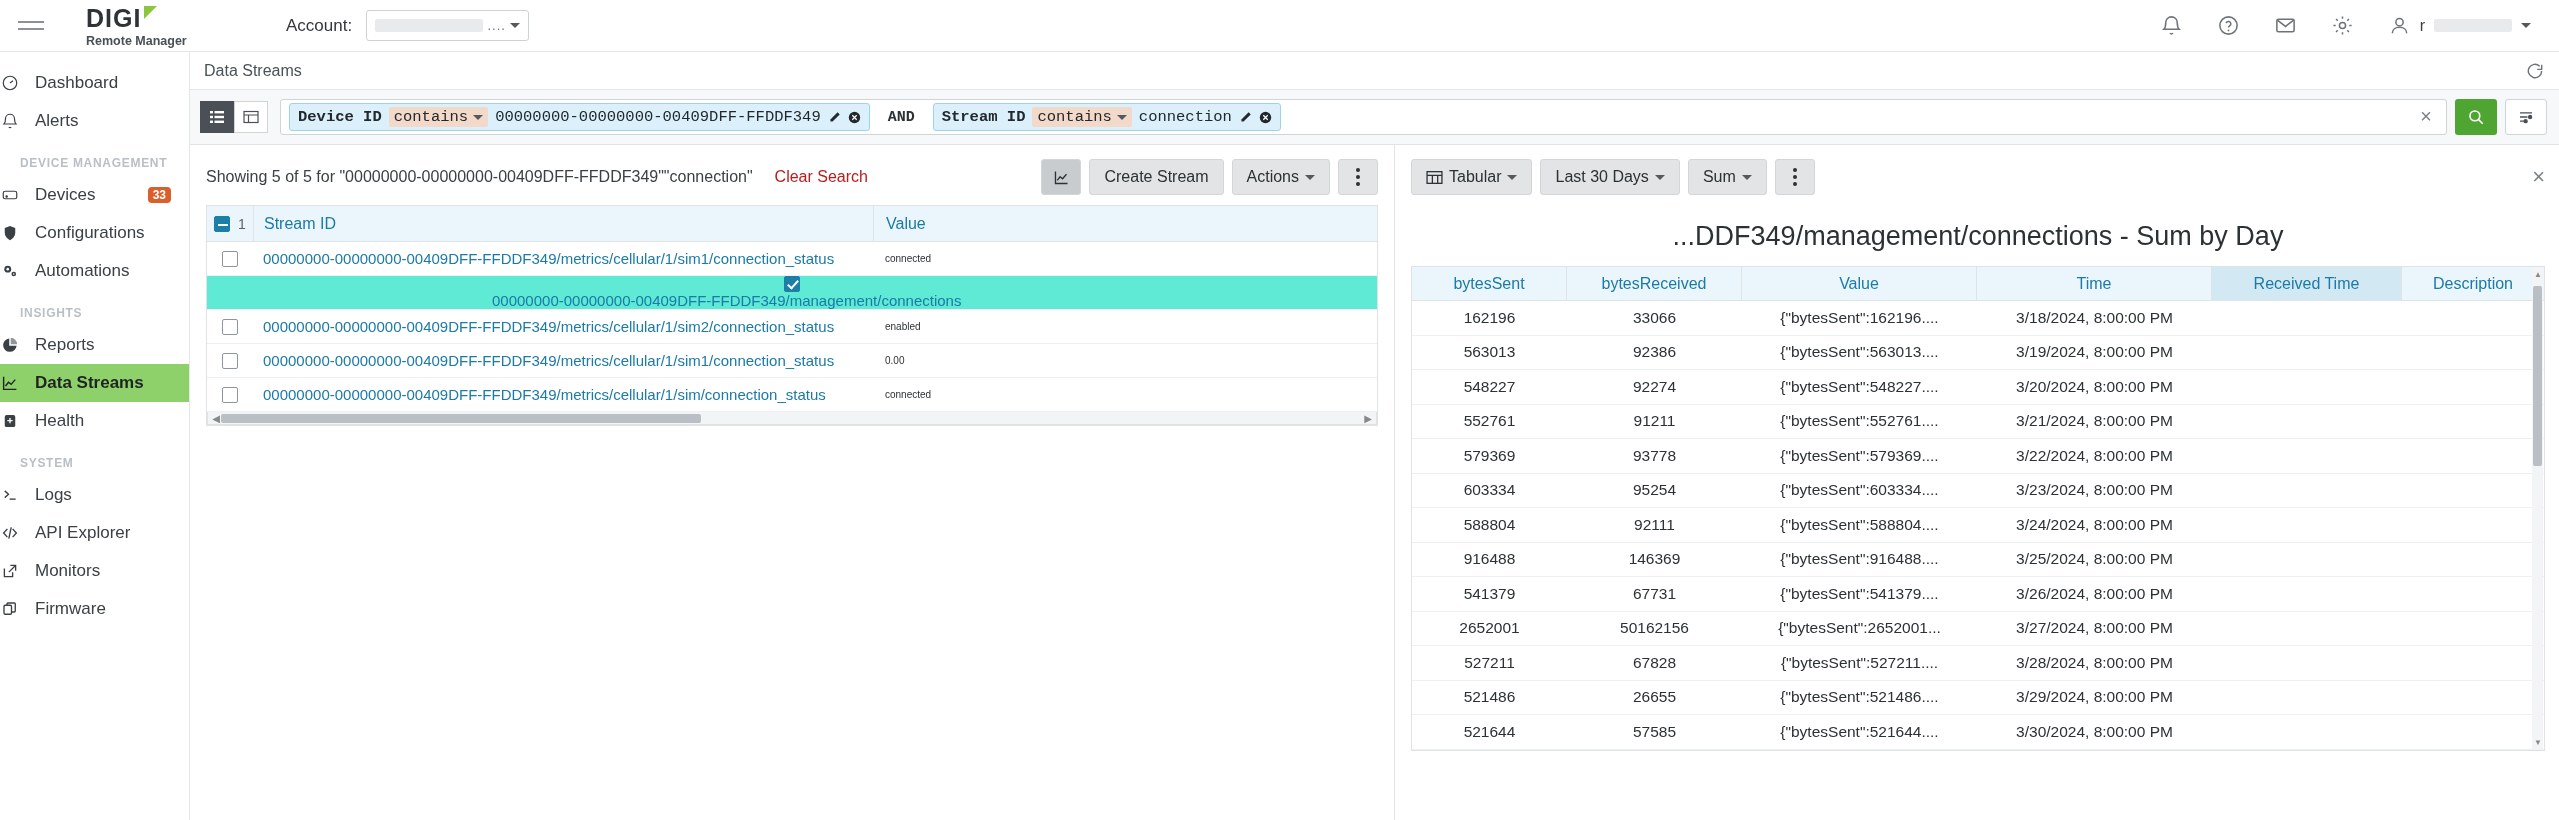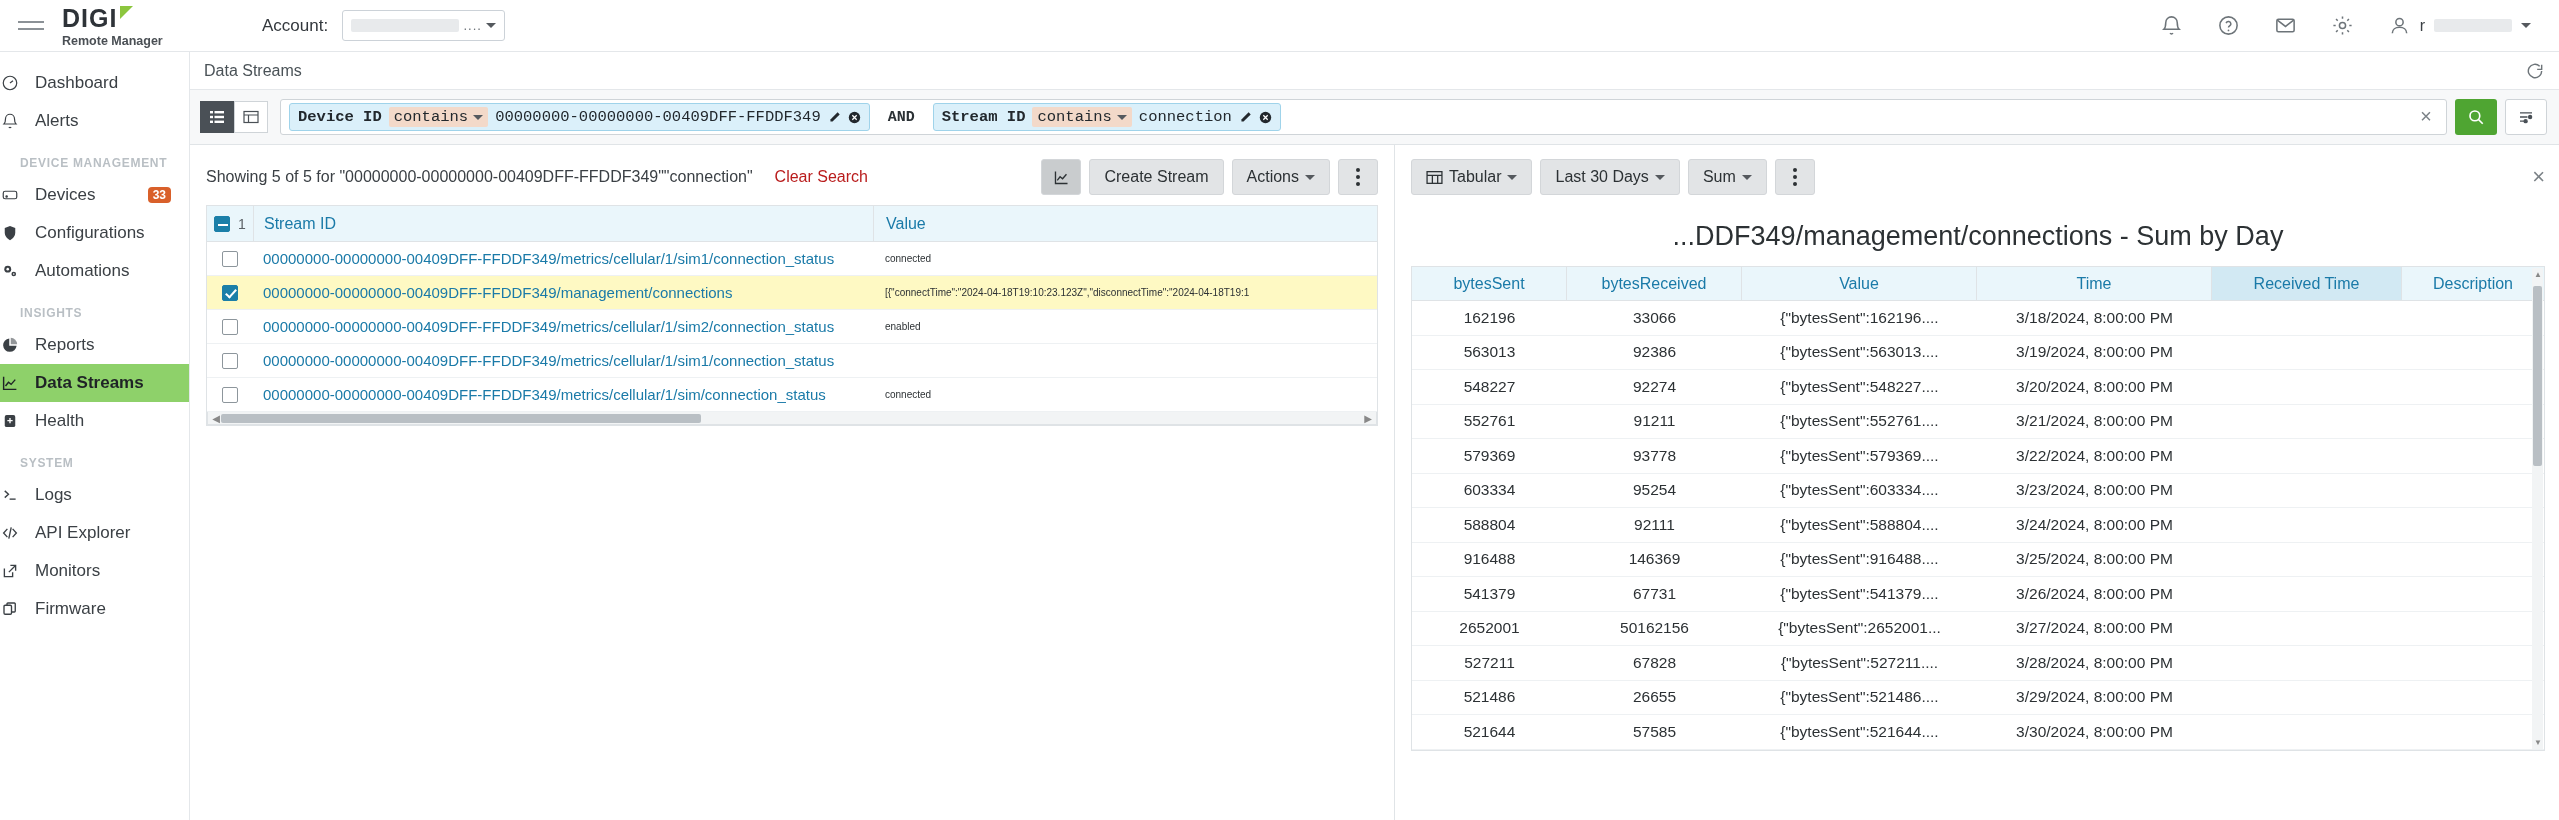--- a/index.html
+++ b/index.html
@@ -14,21 +14,21 @@
   
   .topbar {
     height: 52px; display: flex; align-items: center;
     background: #fff; border-bottom: 1px solid #e4e7ea;
     position: relative;
   }
   .hamburger { width: 62px; display: flex; flex-direction: column;
     align-items: center; justify-content: center; gap: 5px; cursor: pointer; }
   .hamburger span { display: block; width: 26px; height: 2px; background: #8b9196; }
   .brand { display: flex; flex-direction: column; justify-content: center;
-    width: 130px; }
+    width: 130px; margin-left: 24px; }
   .brand-top { display: flex; align-items: flex-start; }
   .brand-digi { font-size: 25px; font-weight: bold; letter-spacing: 1px;
     color: #2e3338; font-family: "Liberation Sans", sans-serif; }
   .brand-tri { width: 0; height: 0; margin-left: 3px; margin-top: 2px;
     border-left: 13px solid #8cc63e; border-bottom: 13px solid transparent; }
   .brand-sub { font-size: 12.5px; color: #4a4f54; margin-top: 1px; font-weight:600; }
   .account-wrap { display: flex; align-items: center; margin-left: 70px; gap: 14px; }
   .account-label { font-size: 17px; color: #33383d; }
   .account-select {
     width: 163px; height: 31px; border: 1px solid #ccd2d8; border-radius: 3px;
@@ -138,21 +138,21 @@
   .chk.on:after { content:""; position:absolute; left:5px; top:1px; width:4px;
     height:9px; border:solid #fff; border-width:0 2px 2px 0; transform:rotate(42deg); }
   .st-count { font-size:14px; color:#5b6166; margin-left:2px; }
   .st-colid { width: 620px; font-size:16px; color:#1a7aa8; padding-left:10px;
     border-left:1px solid #dfe3e6; height:100%; display:flex; align-items:center;
     flex-shrink:0; }
   .st-colval { flex:1; font-size:16px; color:#1a7aa8; padding-left:12px;
     border-left:1px solid #dfe3e6; height:100%; display:flex; align-items:center; }
   .st-row { display:flex; height:34px; align-items:center; border-bottom:1px solid #eef1f3;
     background:#fff; }
-  .st-row.sel { background:#fef9c3; }
+  .st-row.sel { background:#5eead4;flex-direction:column; }
   .st-id { width:620px; padding-left:10px; font-size:15px; color:#1a7aa8;
     white-space:nowrap; overflow:hidden; flex-shrink:0; cursor:pointer; }
   .st-val { flex:1; padding-left:12px; font-size:10px; color:#2c3134;
     white-space:nowrap; overflow:hidden; }
   .hscroll { height:13px; background:#f2f4f5; border:1px solid #dfe3e6; border-top:0;
     display:flex; align-items:center; padding:0 3px; }
   .hscroll-arrow { font-size:10px; color:#888; width:10px; text-align:center; }
   .hscroll-track { flex:1; height:9px; position:relative; }
   .hscroll-thumb { position:absolute; left:0; top:0; height:9px; width:480px;
     background:#b9bfc4; border-radius:2px; cursor:pointer; }
@@ -534,20 +534,21 @@
             </div>
             <div class="st-id">00000000-00000000-00409DFF-FFDDF349/metrics/cellular/1/sim2/connection_status</div>
             <div class="st-val">enabled</div>
           </div>
 
           <div class="st-row">
             <div class="st-cell-check">
               <span class="chk"></span>
             </div>
             <div class="st-id">00000000-00000000-00409DFF-FFDDF349/metrics/cellular/1/sim1/connection_status</div>
+            <div class="st-val">0.00</div>
           </div>
 
           <div class="st-row">
             <div class="st-cell-check">
               <span class="chk"></span>
             </div>
             <div class="st-id">00000000-00000000-00409DFF-FFDDF349/metrics/cellular/1/sim/connection_status</div>
             <div class="st-val">connected</div>
           </div>
 

